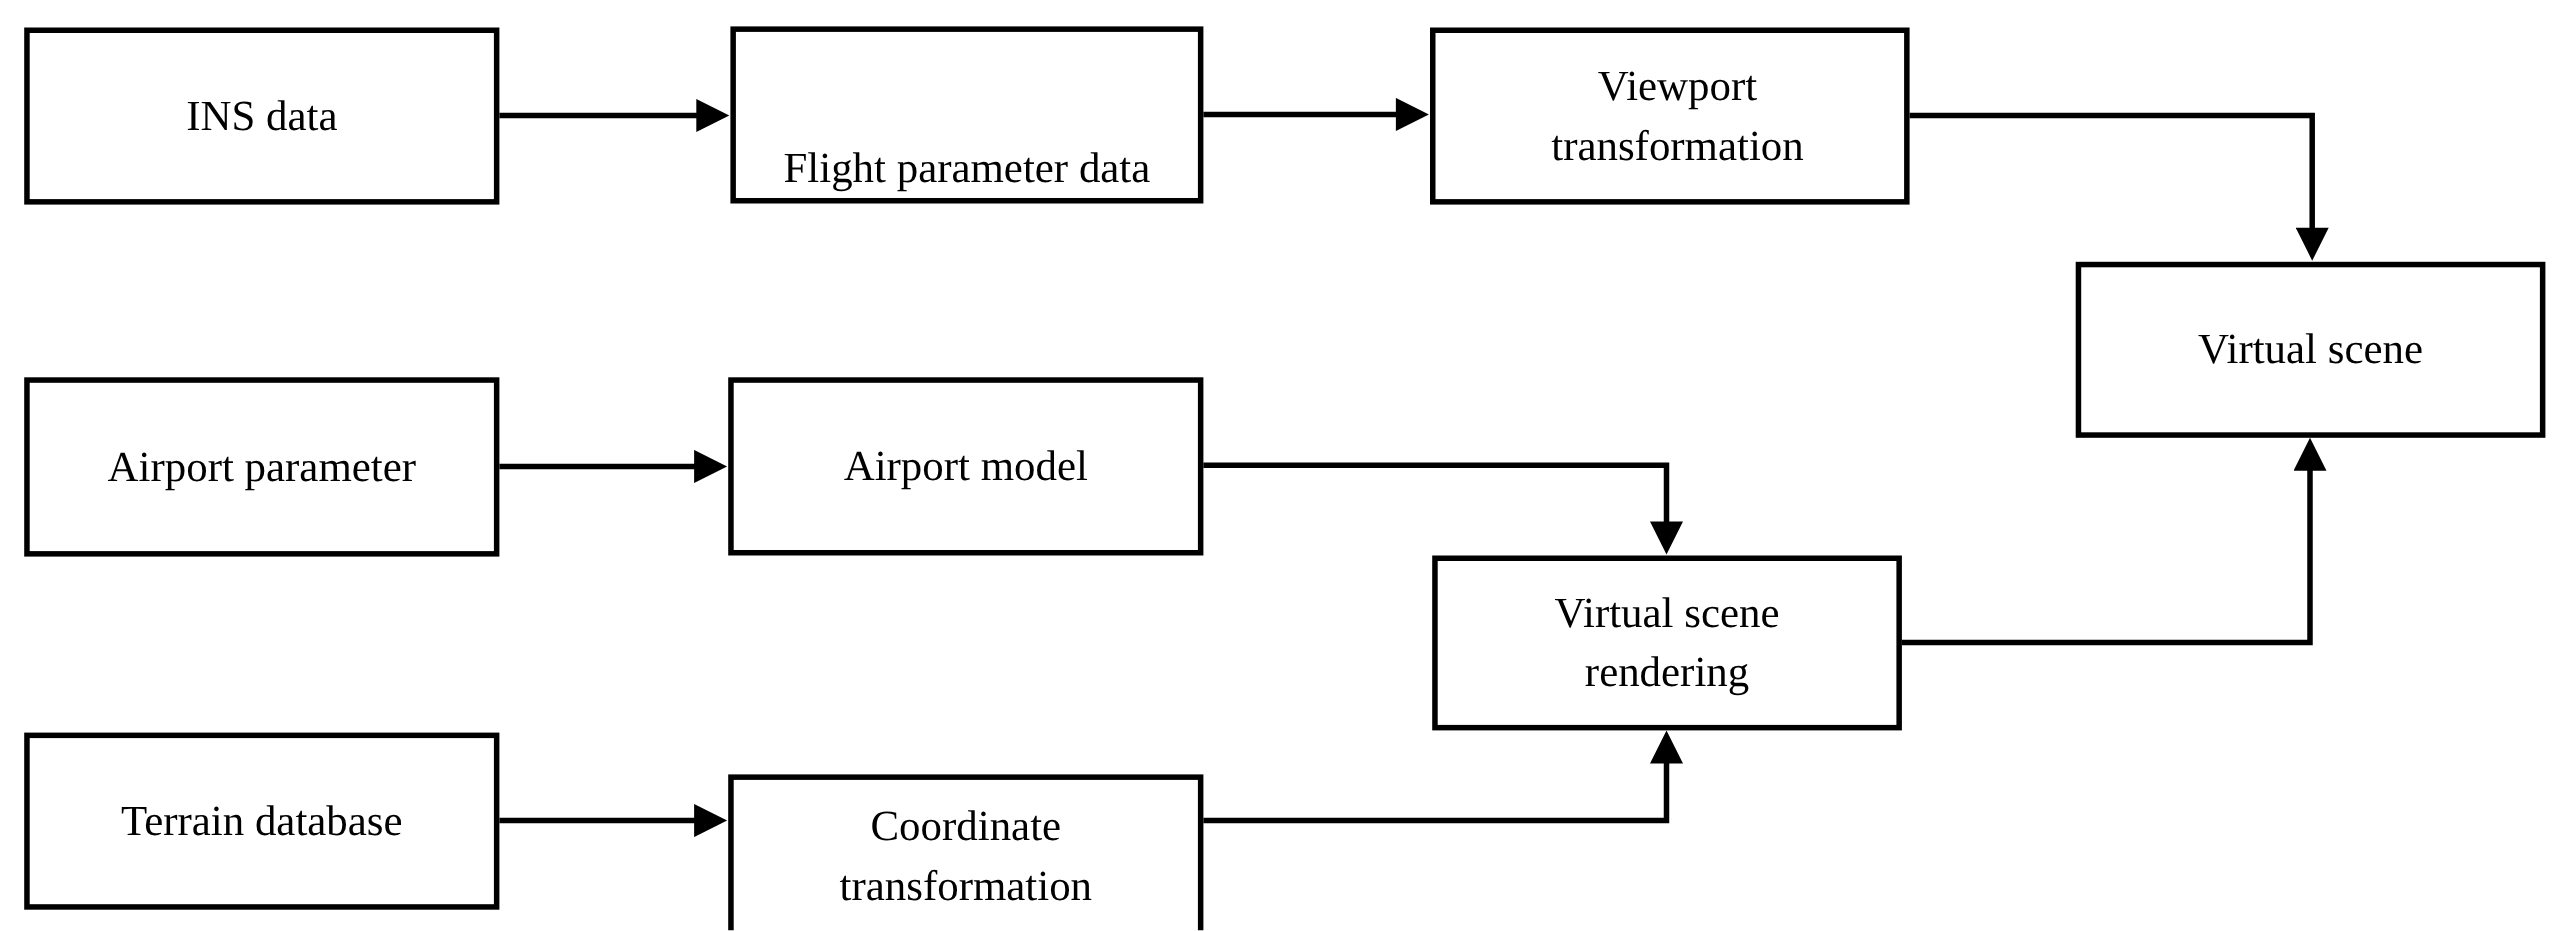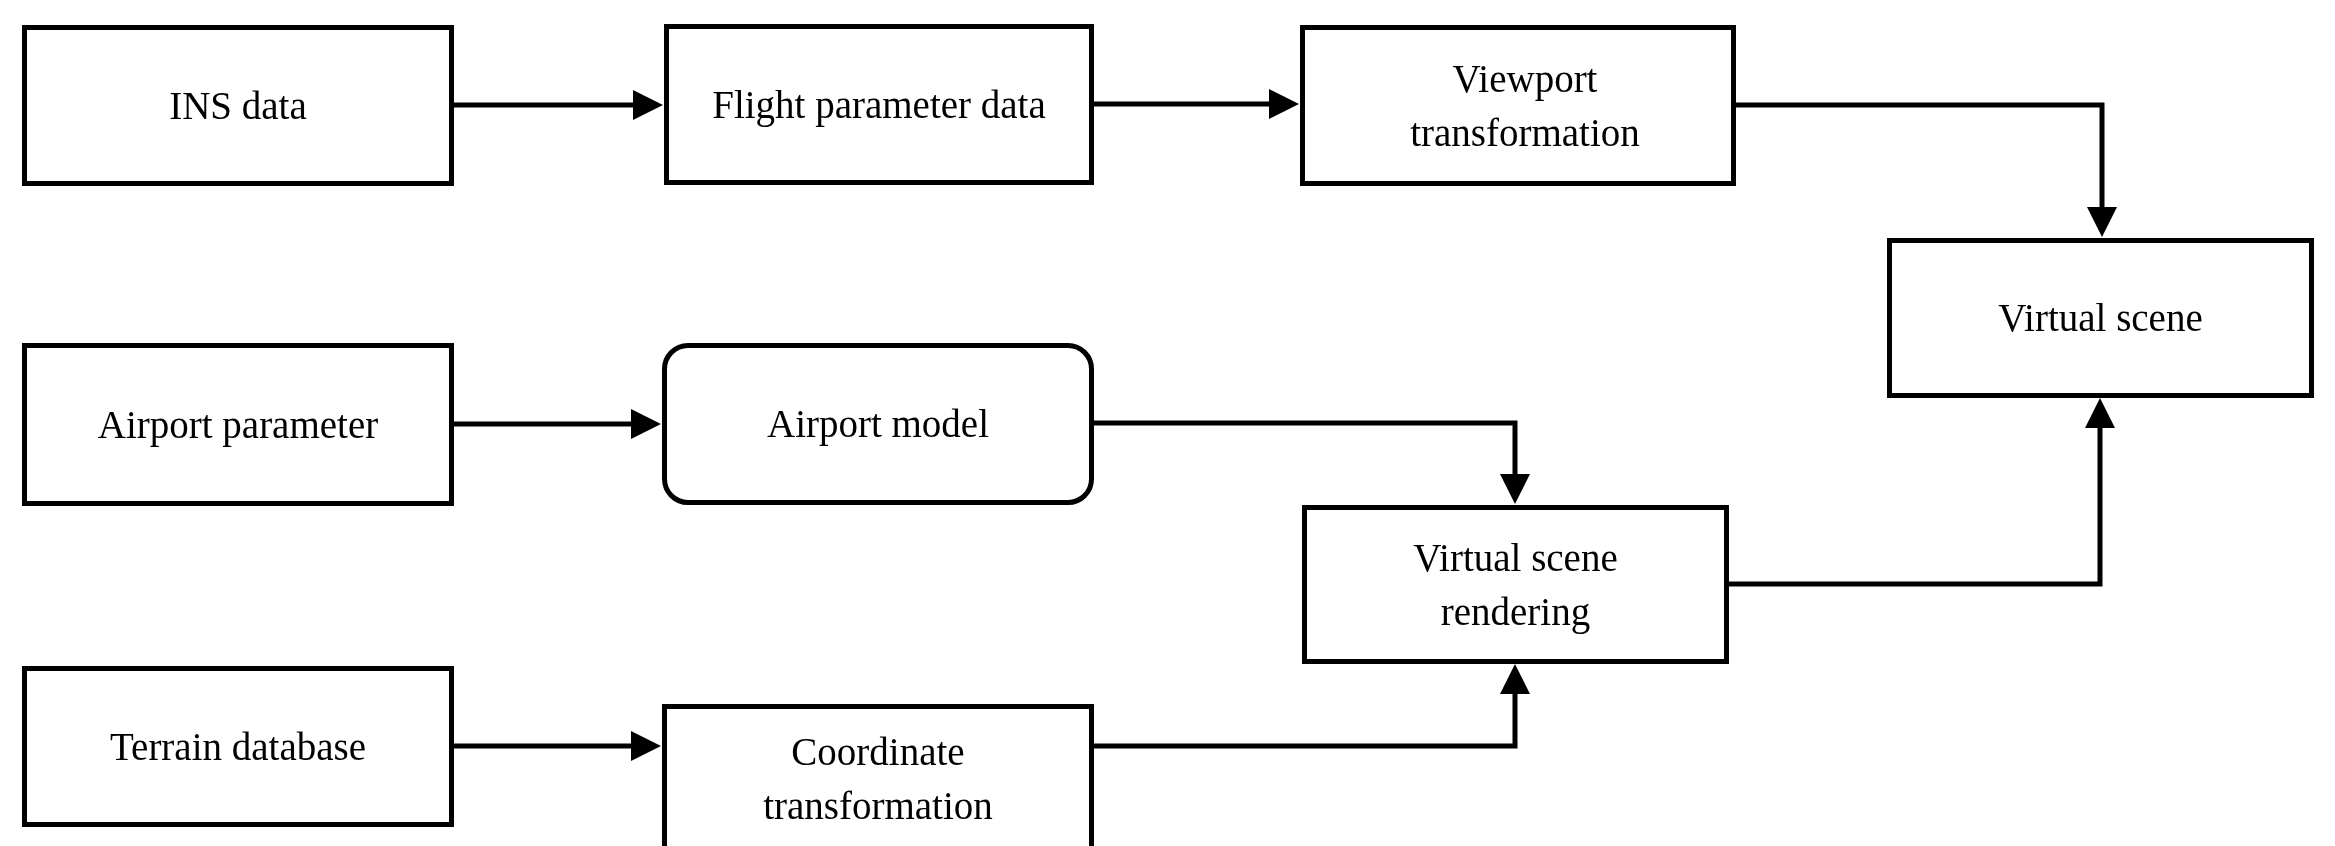--- a/index.html
+++ b/index.html
@@ -38,25 +38,25 @@
     text-align: center;
     color: #000000;
     font-family: "Liberation Serif", serif;
     font-size: 39px;
     line-height: 1.38;
   }
   .node-label {
     white-space: pre-line;
   }
   #n-ins { left: 22px;   top: 25px;  width: 432px; height: 161px; text-align: center; }
-  #n-fpd { left: 664px;  top: 24px;  width: 430px; height: 161px; }
+  #n-fpd { left: 664px;  top: 24px;  width: 430px; height: 161px; align-items: flex-end; }
   #n-vpt { left: 1300px; top: 25px;  width: 436px; height: 161px; padding-left: 14px; }
   #n-vs  { left: 1887px; top: 238px; width: 427px; height: 160px; }
   #n-adb { left: 22px;   top: 343px; width: 432px; height: 163px; }
-  #n-am  { left: 662px;  top: 343px; width: 432px; height: 162px; border-radius: 26px; }
+  #n-am  { left: 662px;  top: 343px; width: 432px; height: 162px; }
   #n-vsr { left: 1302px; top: 505px; width: 427px; height: 159px; }
   #n-tdb { left: 22px;   top: 666px; width: 432px; height: 161px; }
   #n-ct  { left: 662px;  top: 704px; width: 432px; height: 150px; }
 </style>
 </head>
 <body>
 
 <div class="stage">
 
   <svg class="connector-layer" viewBox="0 0 2335 846" xmlns="http://www.w3.org/2000/svg">

